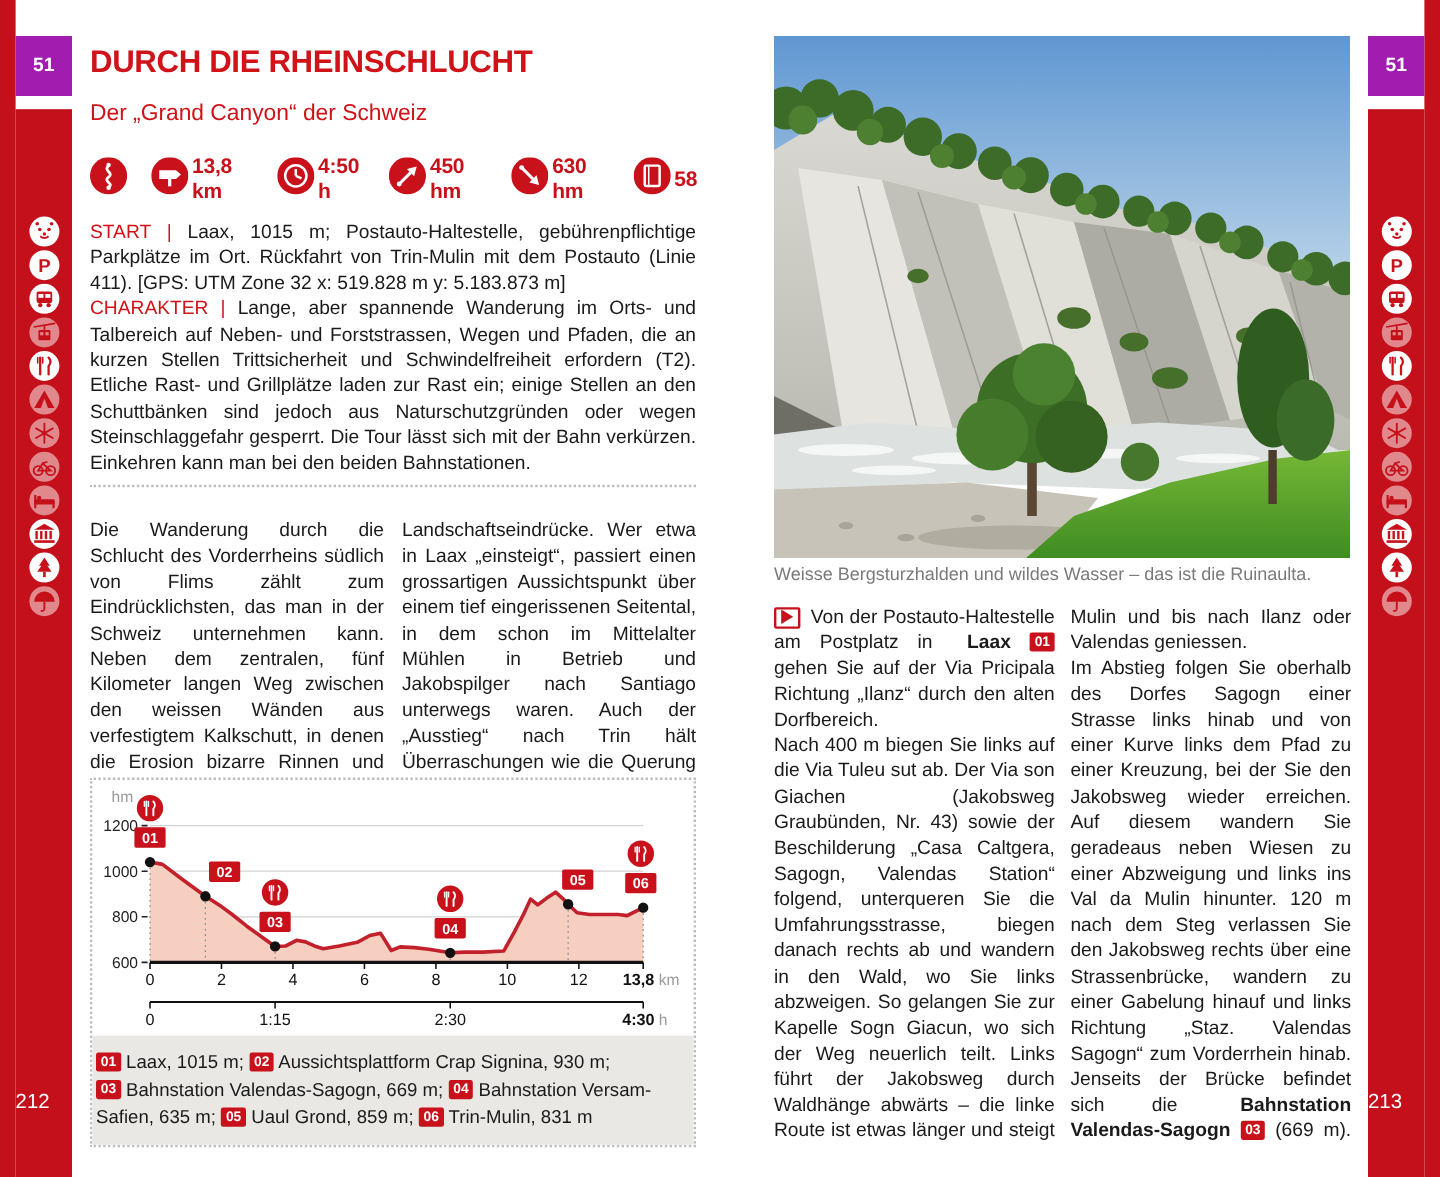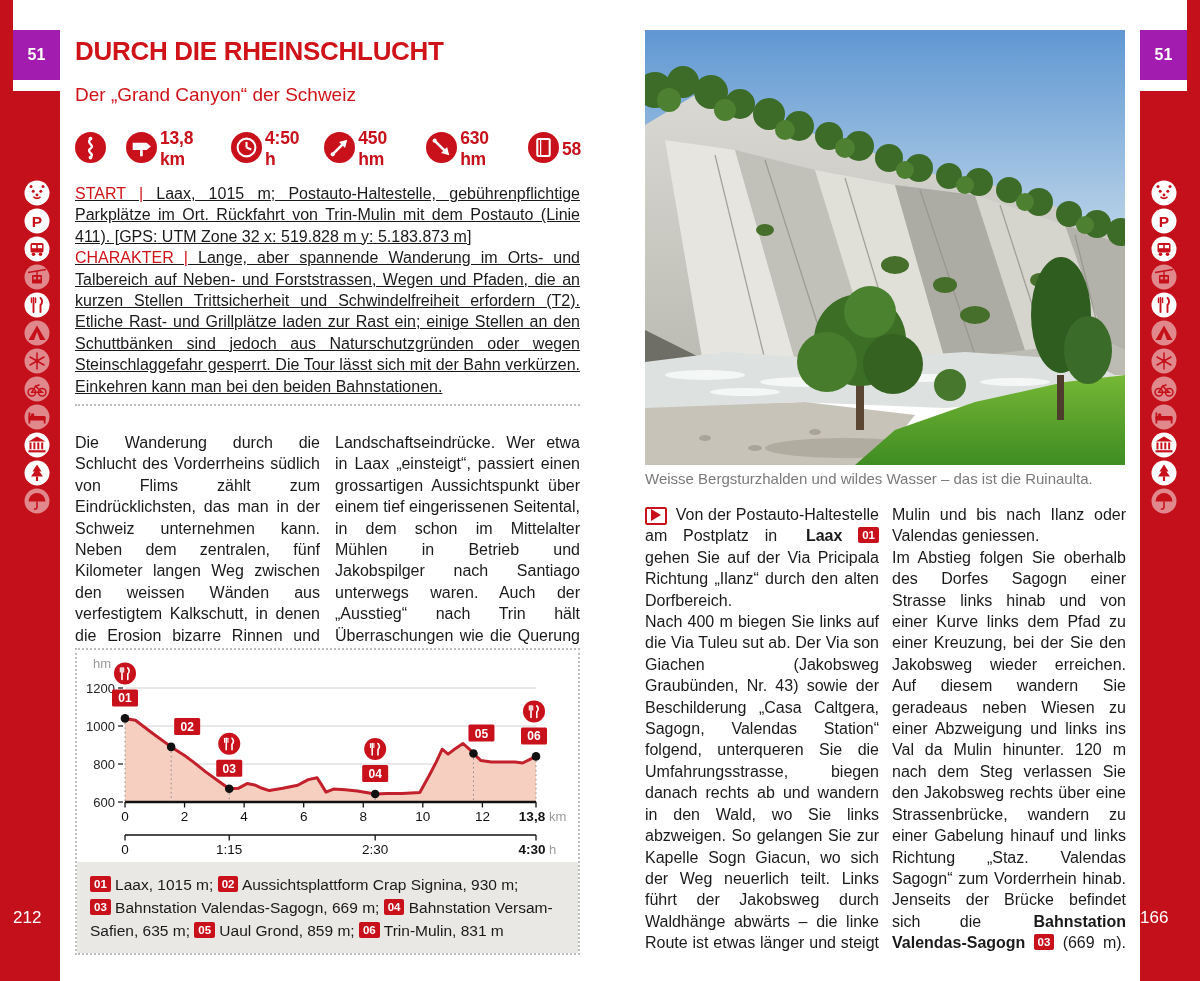--- a/index.html
+++ b/index.html
@@ -19,21 +19,21 @@
   .title{color:#cf1319;font-size:26px;font-weight:bold;letter-spacing:-.3px;}
   .subtitle{color:#cf1319;font-size:19px;}
   .stats{display:flex;align-items:center;gap:6px;}
   .stat{display:flex;align-items:center;gap:3px;margin-right:14px;}
   .stat-text{color:#c8111b;font-size:17.5px;font-weight:bold;letter-spacing:-.2px;}
   .body-text{font-size:16px;line-height:21.4px;text-align:justify;}
   .red-label{color:#cf1319;}
   .dotted-sep{border-top:2px dotted #bdbdbd;}
   .col{font-size:16px;line-height:21.4px;text-align:justify;}
   .chart-box{border:2px dotted #bdbdbd;background:#fff;}
-  .chart-caption{background:#e9e8e5;padding:11px 13px;font-size:15.5px;line-height:23px;}
+  .chart-caption{background:#e9e8e5;padding:11px 3px;font-size:15.5px;line-height:23px;}
   .badge{display:inline-block;background:#c8111b;color:#fff;font-weight:bold;
          font-size:11.5px;line-height:14px;padding:1px 4px;border-radius:2px;
          vertical-align:2px;}
   b.rt{font-weight:bold;margin-left:13px;}
   .play-icon{display:inline-block;width:0;height:0;border-top:6px solid transparent;
              border-bottom:6px solid transparent;border-left:10px solid #c8111b;
              margin-right:2px;vertical-align:-1px;}
   .play-frame{display:inline-block;border:2px solid #c8111b;border-radius:2px;
               padding:0 2px 2px 4px;line-height:10px;margin-right:4px;vertical-align:0px;}
   
@@ -245,21 +245,21 @@
           <rect x="11.9" y="16.5" width="2.2" height="4.5"></rect>
         </g>
       </svg></div>
     <div class="side-icon inactive"><svg width="26" height="26" viewBox="0 0 26 26">
         <circle cx="13" cy="13" r="12.5" fill="#fff"></circle>
         <path d="M4.5,13.5 A8.5,8.5 0 0 1 21.5,13.5 Z" fill="#c8111b"></path>
         <line x1="13" y1="13.5" x2="13" y2="20" stroke="#c8111b" stroke-width="1.6"></line>
         <path d="M13,20 Q11.6,22 10,20.6" stroke="#c8111b" stroke-width="1.4" fill="none"></path>
       </svg></div>
   </div>
-<div class="abs folio" style="right:13px;top:908px;">166</div>
+<div class="abs folio" style="right:13px;top:908px;">213</div>
 
 <div class="abs title" style="left:75px;top:36px;width:505px;">DURCH DIE RHEINSCHLUCHT</div>
 <div class="abs subtitle" style="left:75px;top:84px;width:505px;">Der „Grand Canyon“ der Schweiz</div>
 
 <div class="abs stats" style="left:75px;top:128px;width:520px;" id="stats-row">
     <span class="stat">
       <span><svg width="31" height="31" viewBox="0 0 30 30">
           <circle cx="15" cy="15" r="15" fill="#c8111b"></circle>
           <path d="M15,7 C10,10.5 20,13 15,16 C10,19.5 20,21.5 15,24" stroke="#fff" stroke-width="2.2" fill="none" stroke-linecap="round"></path>
           <circle cx="15" cy="6.3" r="1.8" fill="#fff"></circle>
@@ -304,21 +304,21 @@
     <span class="stat">
       <span><svg width="31" height="31" viewBox="0 0 30 30">
           <circle cx="15" cy="15" r="15" fill="#c8111b"></circle>
           <rect x="9" y="6.8" width="12" height="16.4" rx="1" stroke="#fff" stroke-width="2" fill="none"></rect>
           <line x1="12.2" y1="6.8" x2="12.2" y2="23.2" stroke="#fff" stroke-width="1.2"></line>
         </svg></span>
       <span class="stat-text">58</span>
     </span>
   </div>
 
-<div class="abs body-text" style="left:75px;top:183px;width:505px;text-decoration:underline;">
+<div class="abs body-text" style="left:75px;top:183px;width:505px;">
   <span class="red-label">START |</span><span> Laax, 1015 m; Postauto-Haltestelle, gebührenpflichtige Parkplätze im Ort. Rückfahrt von Trin-Mulin mit dem Postauto (Linie 411). [GPS: UTM Zone 32  x: 519.828 m  y: 5.183.873 m]</span><br>
   <span class="red-label">CHARAKTER |</span><span> Lange, aber spannende Wanderung im Orts- und Talbereich auf Neben- und Forststrassen, Wegen und Pfaden, die an kurzen Stellen Trittsicherheit und Schwindelfreiheit erfordern (T2). Etliche Rast- und Grillplätze laden zur Rast ein; einige Stellen an den Schuttbänken sind jedoch aus Naturschutzgründen oder wegen Steinschlaggefahr gesperrt. Die Tour lässt sich mit der Bahn verkürzen. Einkehren kann man bei den beiden Bahnstationen.</span>
 </div>
 
 <div class="abs dotted-sep" style="left:75px;top:404px;width:505px;"></div>
 
 <div class="abs col" style="left:75px;top:432px;width:245px;height:218px;overflow:hidden;">Die Wanderung durch die Schlucht des Vorderrheins südlich von Flims zählt zum Eindrücklichsten, das man in der Schweiz unternehmen kann. Neben dem zentralen, fünf Kilometer langen Weg zwischen den weissen Wänden aus verfestigtem Kalkschutt, in denen die Erosion bizarre Rinnen und Türme gezaubert hat, versprechen mehrere Zugangsrouten zusätzliche</div>
 <div class="abs col" style="left:335px;top:432px;width:245px;height:218px;overflow:hidden;">Landschaftseindrücke. Wer etwa in Laax „einsteigt“, passiert einen grossartigen Aussichtspunkt über einem tief eingerissenen Seitental, in dem schon im Mittelalter Mühlen in Betrieb und Jakobspilger nach Santiago unterwegs waren. Auch der „Ausstieg“ nach Trin hält Überraschungen wie die Querung einer Brücke der Rhätischen Bahn und Tiefblicke zum Wasser bereit.</div>
 
 <div class="abs chart-box" style="left:75px;top:648px;width:501px;">

